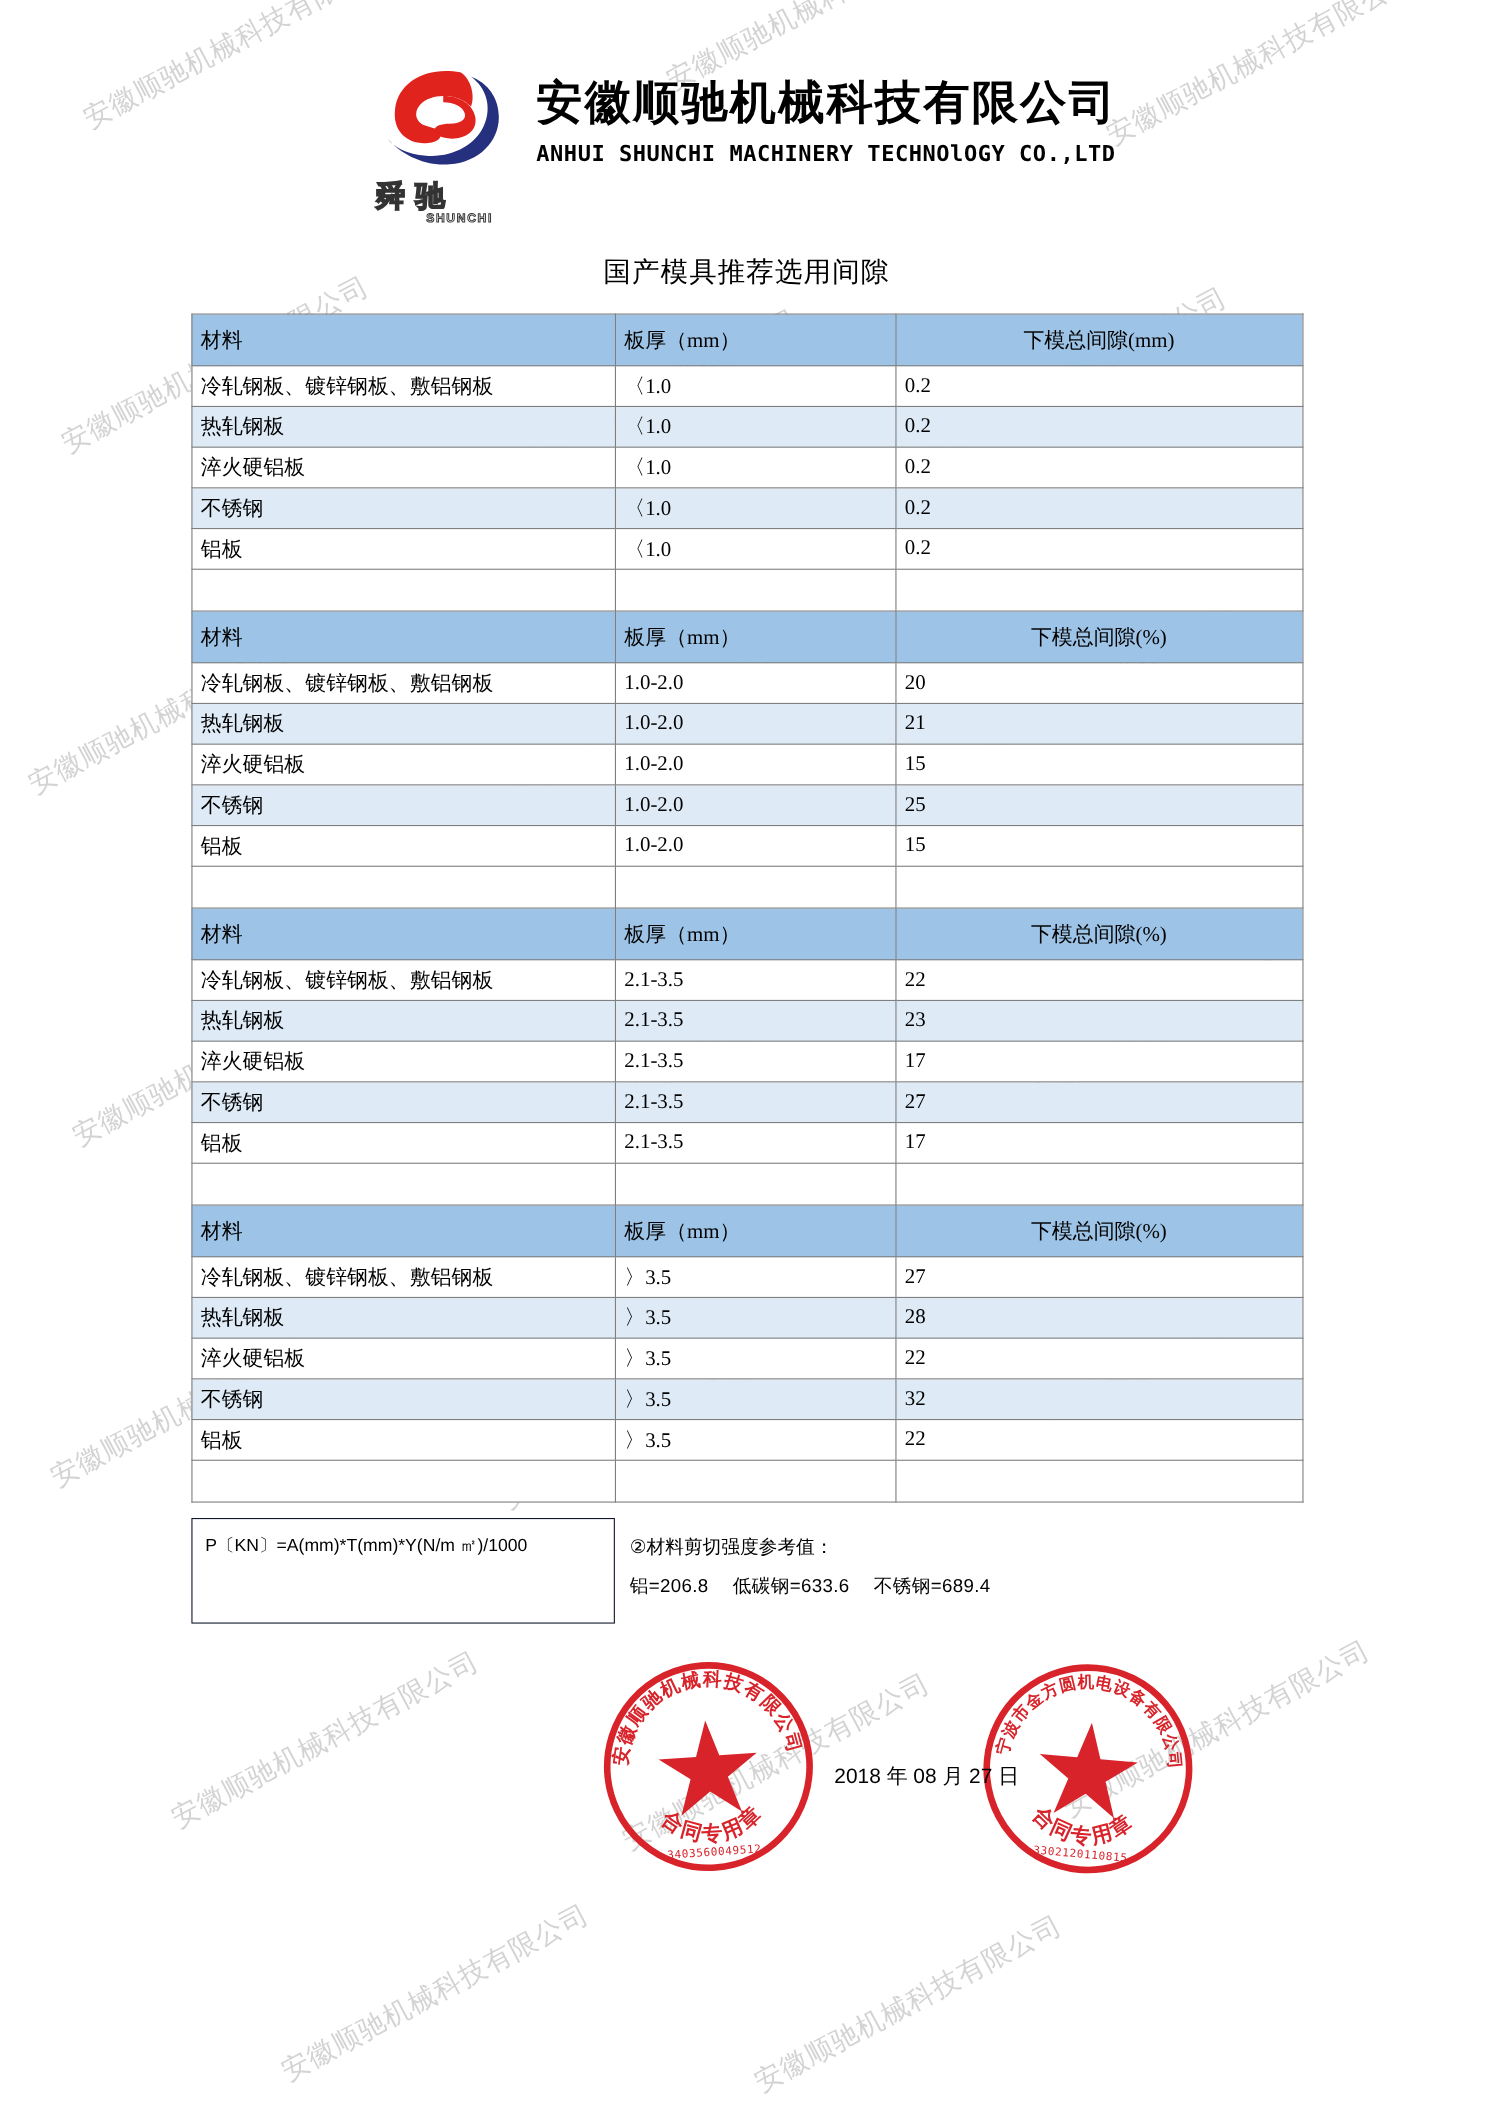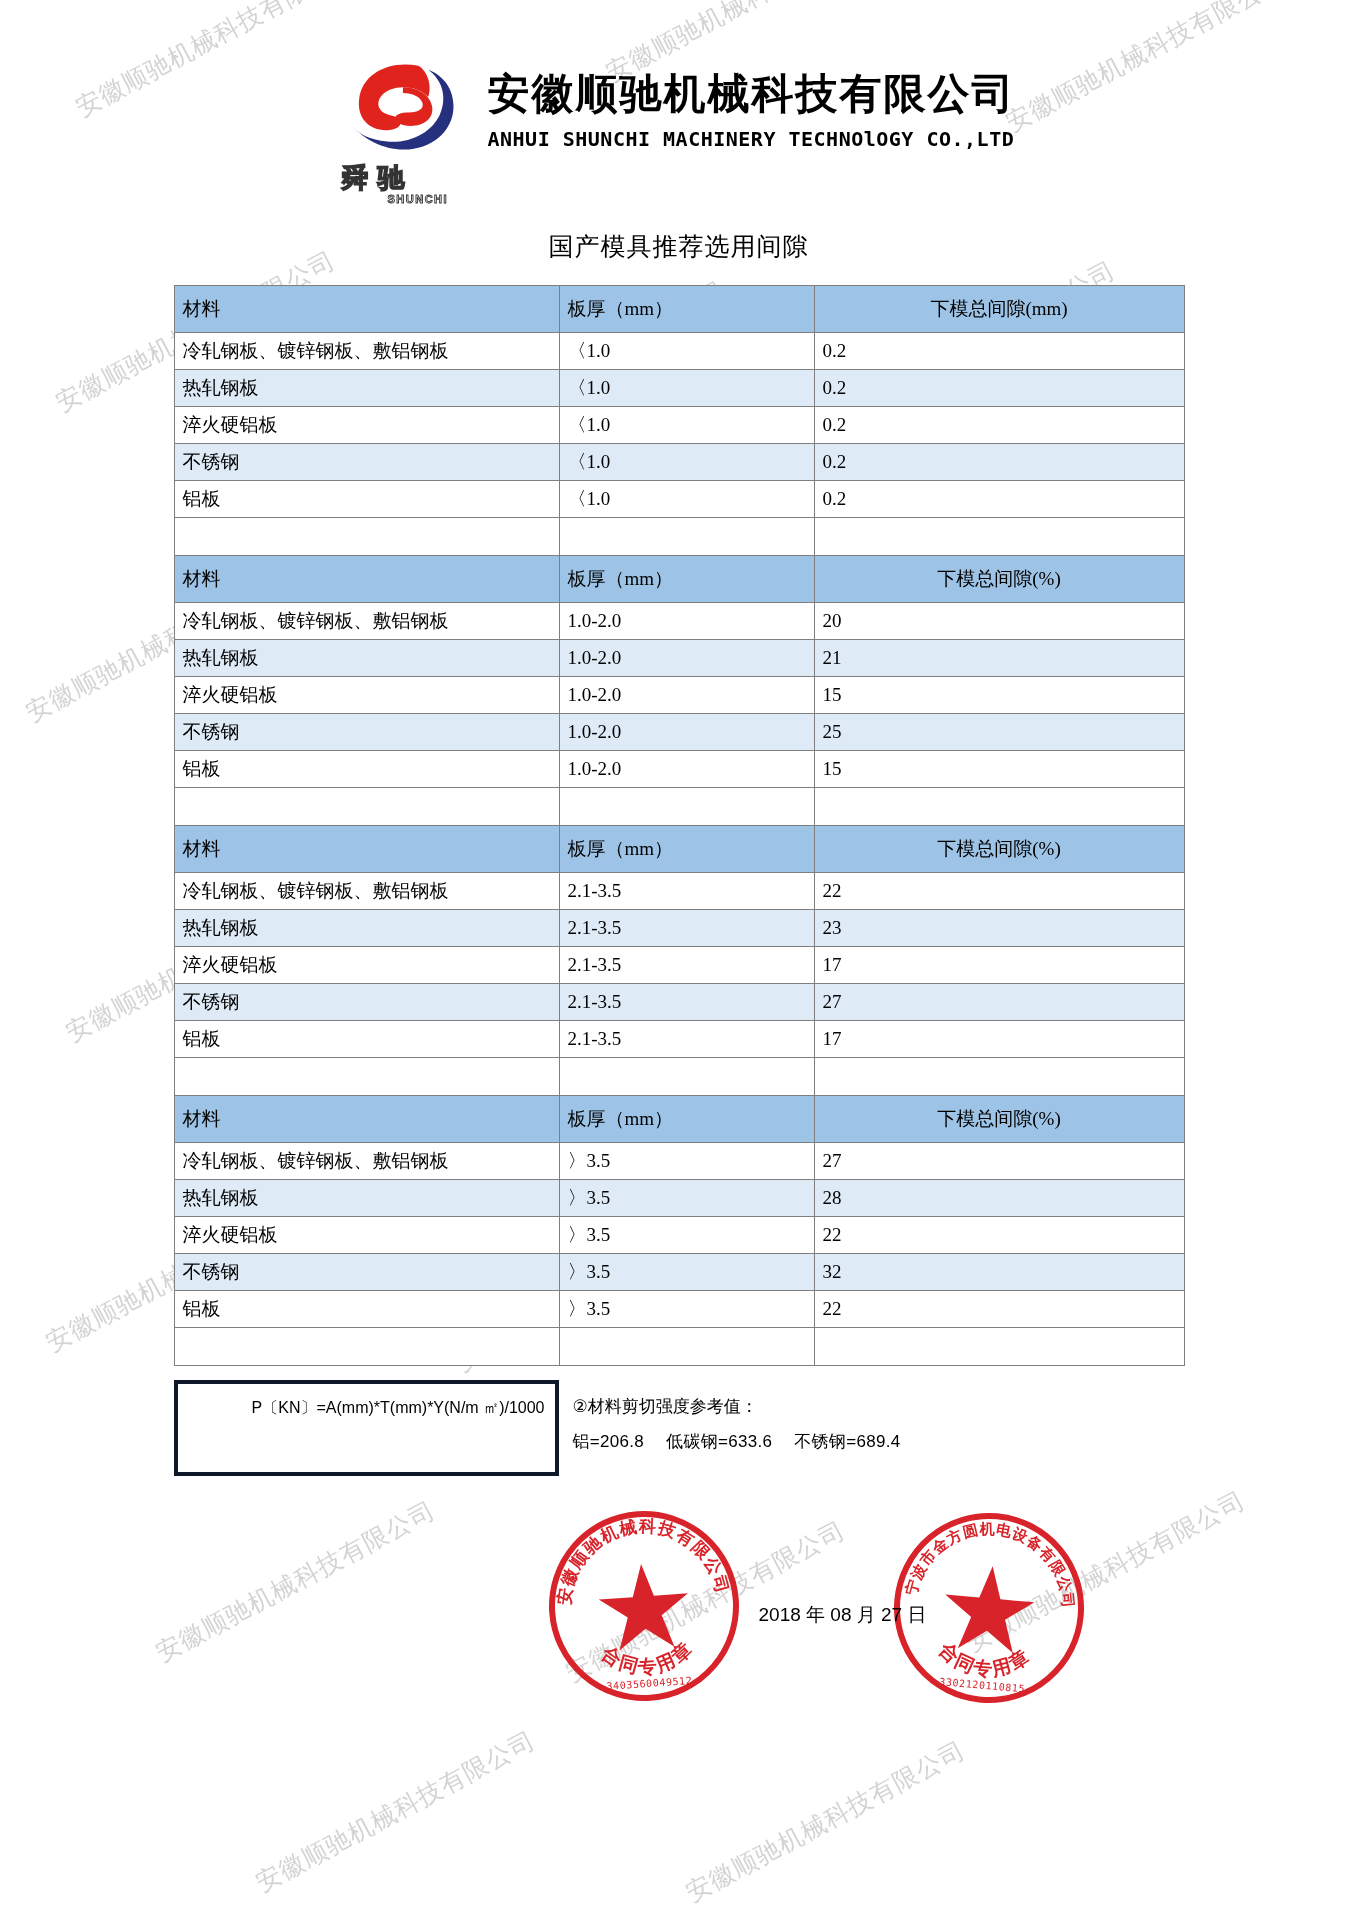--- a/index.html
+++ b/index.html
@@ -140,27 +140,26 @@
     position: relative;
     z-index: 10;
     width: 1010px;
     margin: 14px auto 0 auto;
     display: flex;
     align-items: flex-start;
     gap: 14px;
   }
   .formula-box {
     width: 385px;
-    border: 4px solid #0f172a;
+    border: 1px solid #0f172a;
     padding: 14px 10px 40px 12px;
     font-family: "Liberation Sans", "DejaVu Sans", sans-serif;
     font-size: 16px;
     color: #000;
     min-height: 96px;
-    text-align: right;
   }
   .notes {
     flex: 1;
     font-family: "Liberation Sans", "DejaVu Sans", sans-serif;
     font-size: 17px;
     color: #000;
     line-height: 1.95;
     padding-top: 8px;
   }
   .notes .line2 { margin-top: 2px; }

